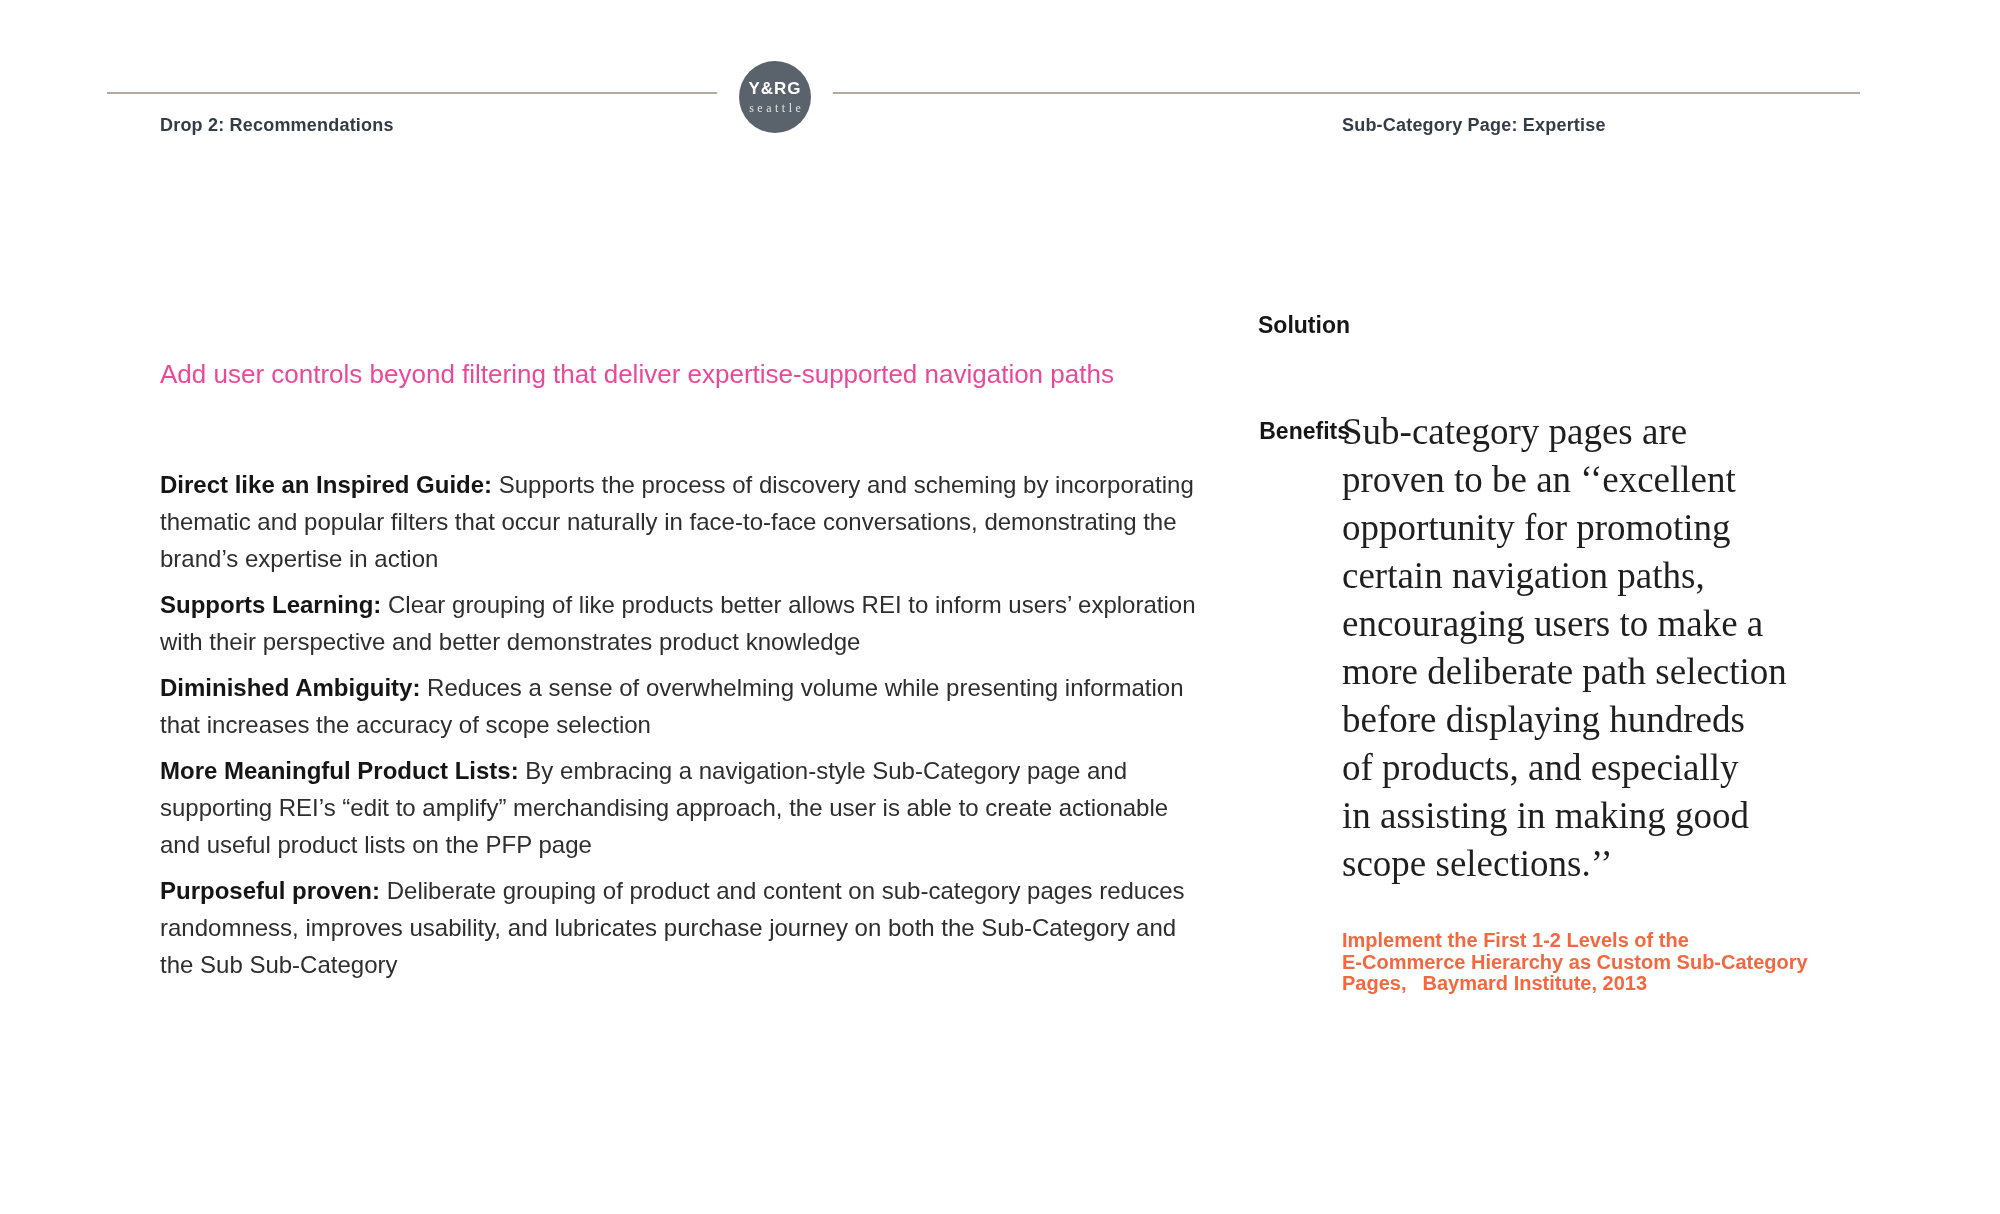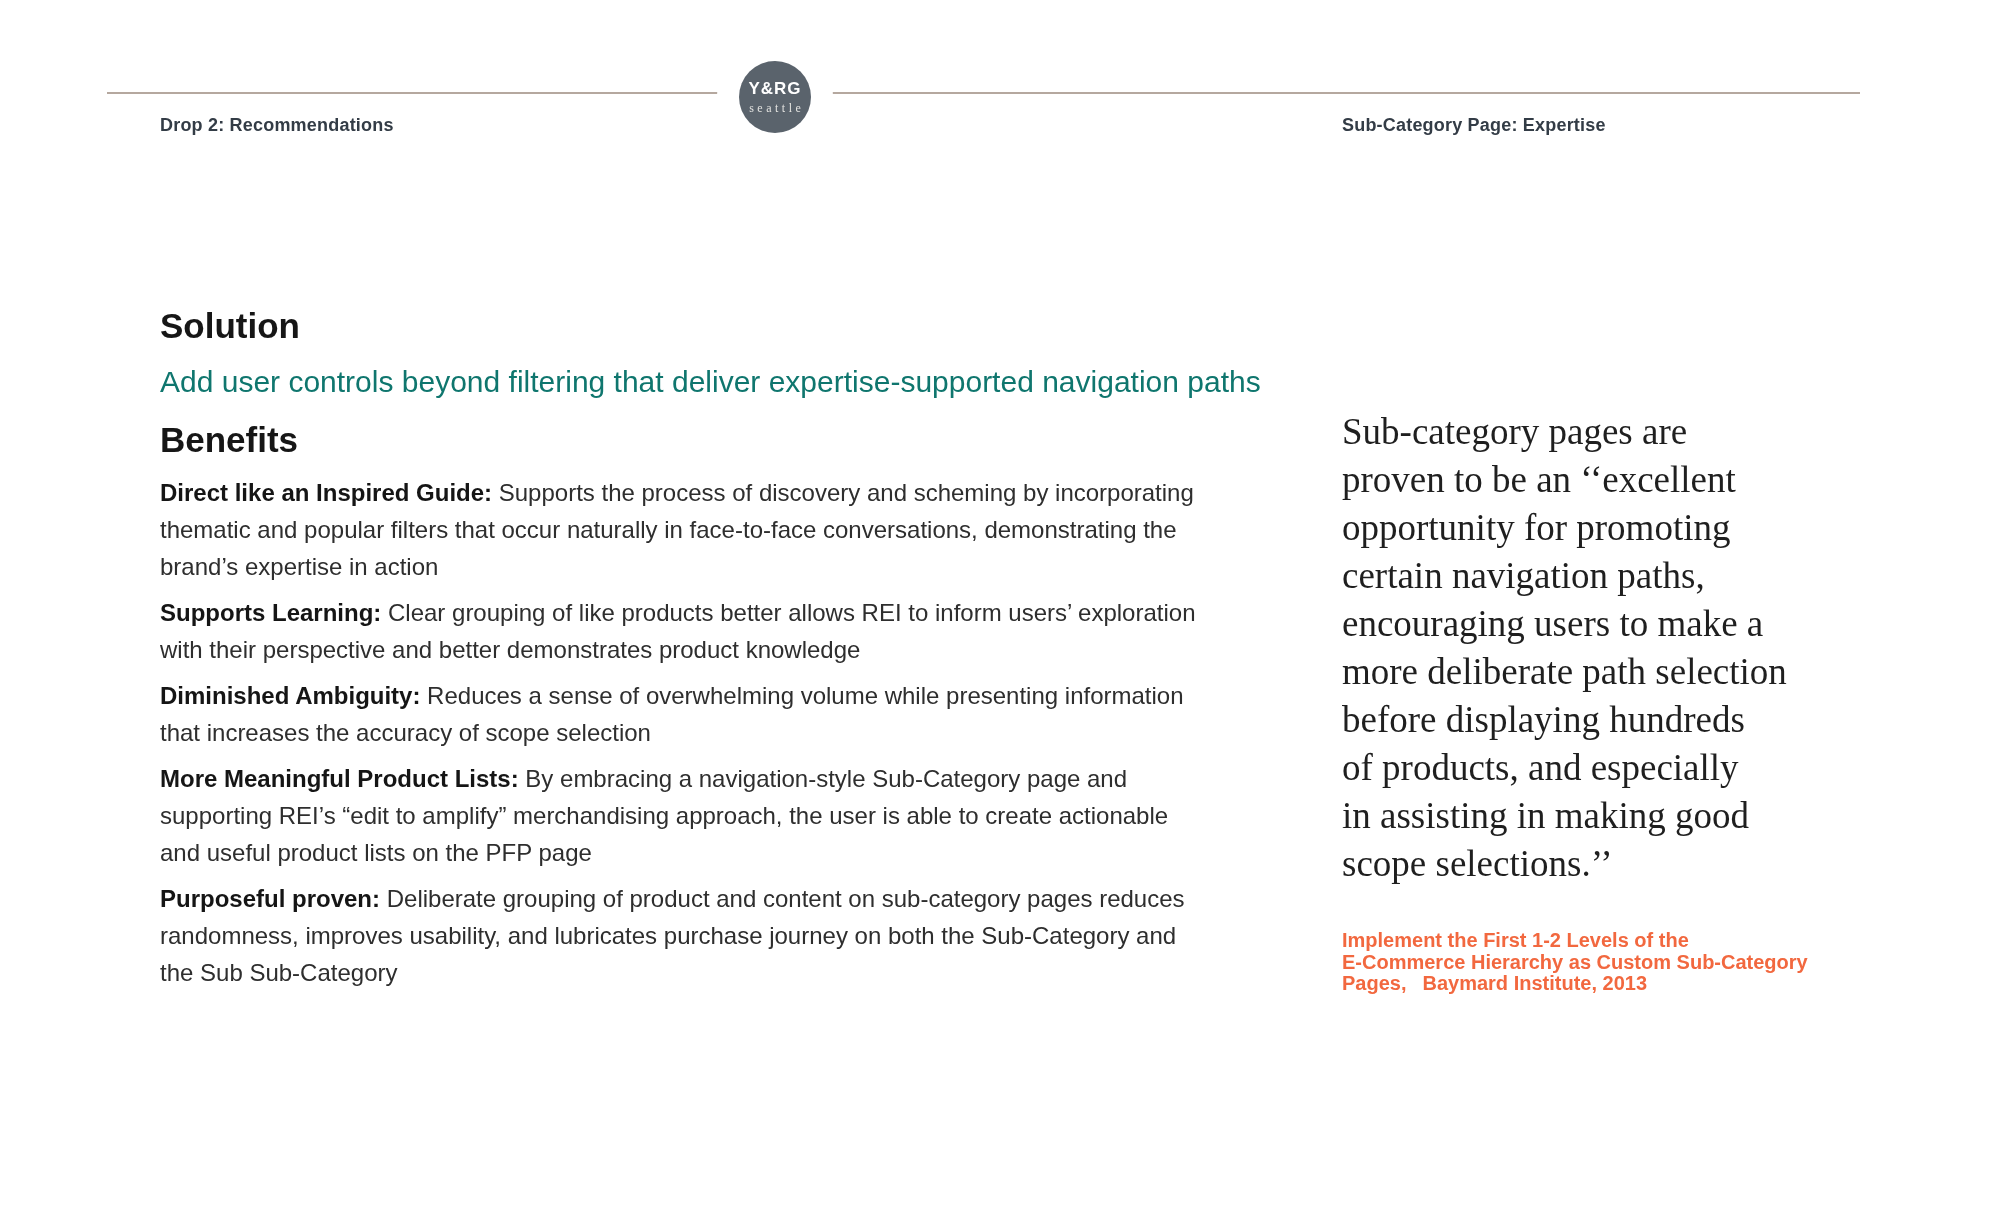--- a/index.html
+++ b/index.html
@@ -16,24 +16,24 @@
                letter-spacing:3.5px;line-height:1;margin-top:5px;margin-right:-3.5px;}
   .hdr-label{position:absolute;top:116px;font-size:18px;font-weight:700;color:#333c46;
              letter-spacing:0.2px;line-height:1;white-space:nowrap;}
   .hdr-left{left:160px;}
   .hdr-right{left:1342px;}
 
   
   .content{position:absolute;left:160px;top:266px;width:1190px;color:#2e2e2e;}
   .title{margin:0;font-size:50px;line-height:50px;font-weight:800;letter-spacing:-0.5px;
          color:#0c0c0c;white-space:nowrap;}
-  .subhead{margin:46px 0 0;font-size:35px;line-height:27px;font-weight:700;color:#161616;}
+  .subhead{margin:46px 0 0;font-size:23px;line-height:27px;font-weight:700;color:#161616;text-align:right;}
   .subhead.benefits{margin-top:29px;}
-  .solution-text{margin:28px 0 0;font-size:30px;line-height:30px;font-weight:400;
-                 color:#0f766e;white-space:nowrap;}
+  .solution-text{margin:20px 0 0;font-size:26px;line-height:30px;font-weight:400;
+                 color:#ec4899;white-space:nowrap;}
   .benefit{margin:9px 0 0;font-size:24px;line-height:37px;font-weight:400;color:#2e2e2e;
            white-space:pre-line;}
   .benefit.first{margin-top:21px;}
   .benefit strong{font-weight:700;color:#151515;}
 
   
   .quote-col{position:absolute;left:1342px;top:408px;width:580px;}
   .quote{margin:0;font-family:"Liberation Serif","DejaVu Serif",serif;font-size:37px;
          line-height:48px;font-weight:400;color:#1f1f1f;white-space:pre-line;}
   .citation{margin-top:42px;font-size:20px;line-height:21.5px;font-weight:700;

